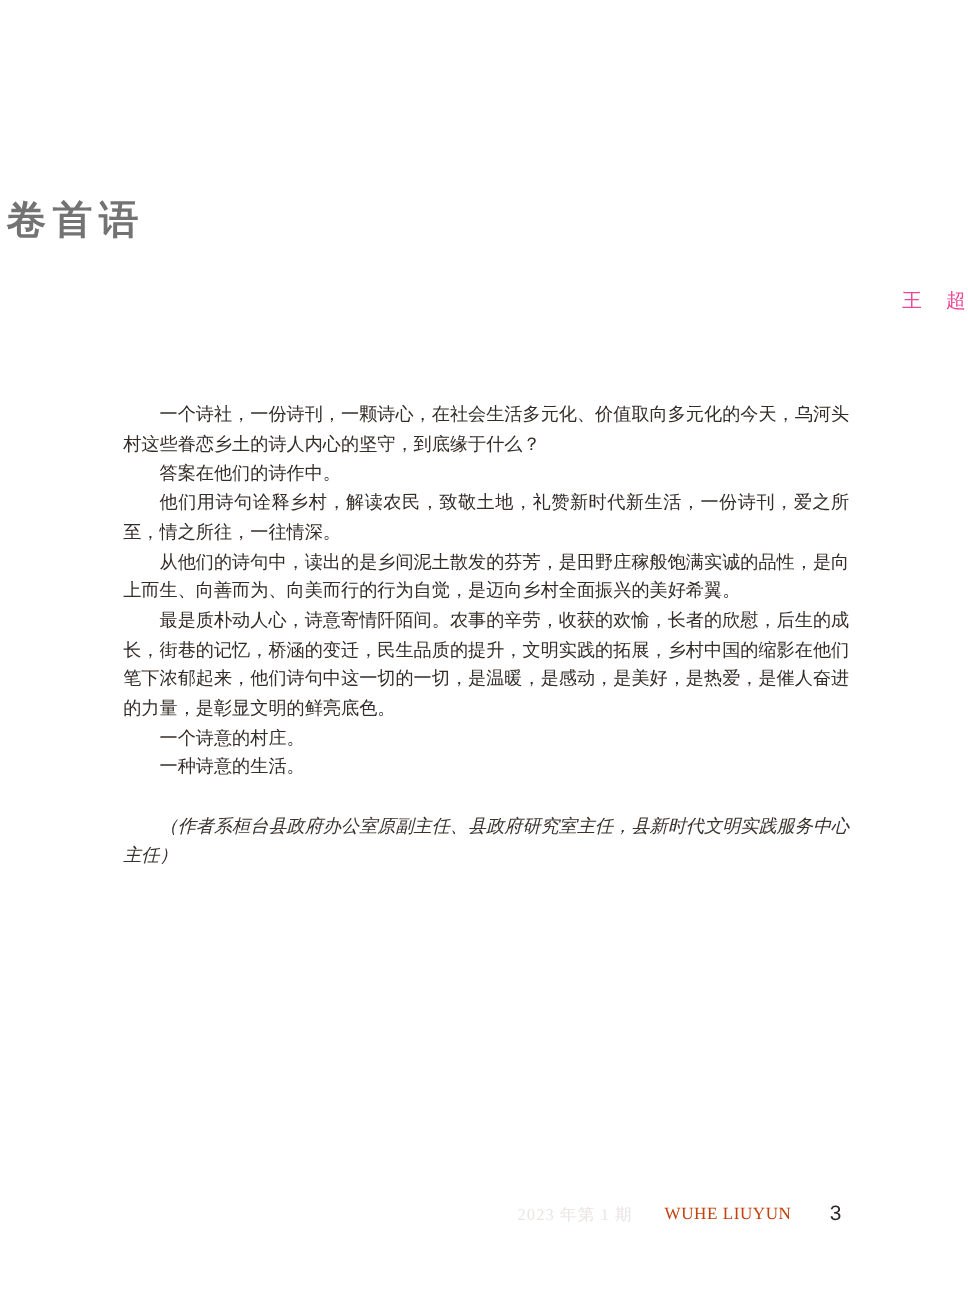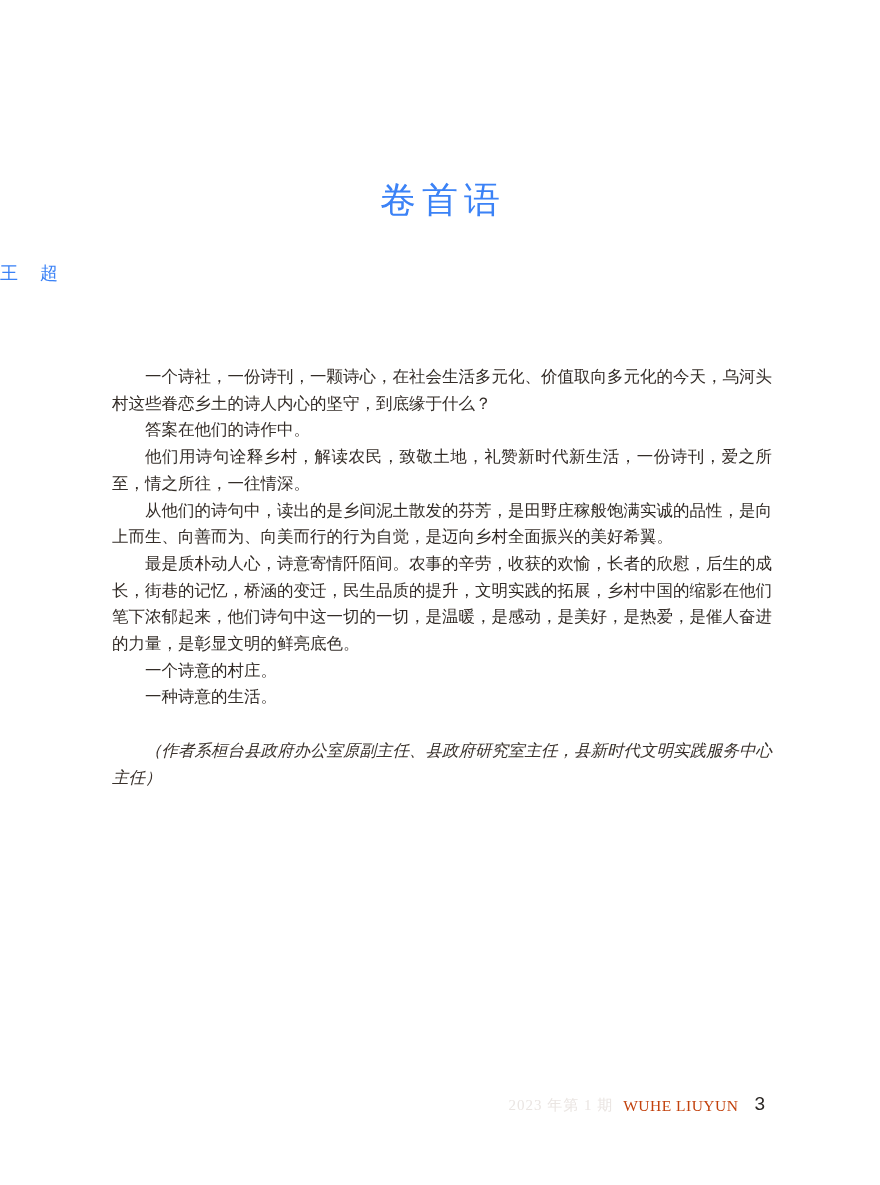--- a/index.html
+++ b/index.html
@@ -14,38 +14,38 @@
     background: #ffffff;
     overflow: hidden;
     font-family: "Liberation Serif", "DejaVu Serif", serif;
   }
   .title {
     position: absolute;
     top: 178px;
     left: 0;
     width: 100%;
     margin: 0;
-    text-align: center;
+    text-align: left;
     font-size: 36px;
     line-height: 44px;
-    font-weight: normal;
+    font-weight: bold;
     letter-spacing: 6px;
     text-indent: 6px; 
-    color: #3b82f6;
+    color: #737373;
   }
   .author {
     position: absolute;
     top: 262px;
     left: 0;
     width: 100%;
-    text-align: left;
+    text-align: right;
     font-size: 18px;
     line-height: 22px;
     letter-spacing: 2px;
-    color: #3b82f6;
+    color: #ec4899;
   }
   .body {
     position: absolute;
     top: 364px;
     left: 112px;
     width: 660px;
     font-size: 16.5px;
     line-height: 26.7px;
     color: #332c27;
     text-align: justify;
@@ -57,22 +57,23 @@
   .note {
     margin-top: 27px !important;
     font-style: italic;
     color: #3a322c;
   }
   .footer {
     position: absolute;
     top: 1093px;
     right: 115px;
     display: flex;
-    align-items: flex-end;
+    align-items: center;
     white-space: nowrap;
+    gap: 19px;
   }
   .issue {
     font-size: 15px;
     color: #eae5e2;
     letter-spacing: 1px;
   }
   .journal {
     margin-left: 10px;
     font-size: 15.5px;
     letter-spacing: 0.5px;

